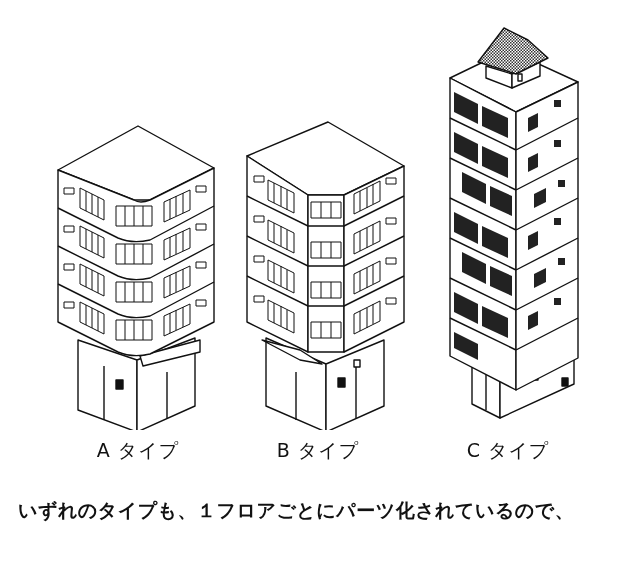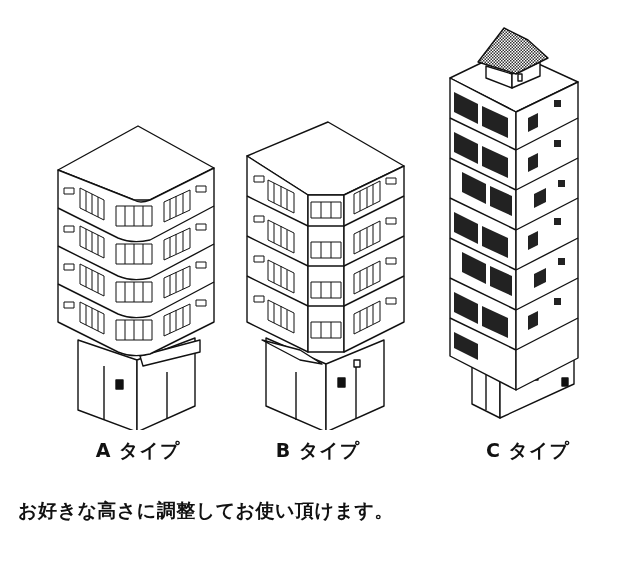--- a/index.html
+++ b/index.html
@@ -1,19 +1,19 @@
 <!DOCTYPE html>
 <html><head>
 <meta charset="utf-8">
 <style>
   html, body { margin:0; padding:0; background:#ffffff; }
   body { width:640px; height:580px; position:relative; overflow:hidden;
          font-family:"DejaVu Sans", sans-serif; color:#111; }
   .art { position:absolute; left:0; top:0; width:640px; height:430px; }
-  .label { position:absolute; top:438px; font-size:19px; font-weight:bold;
+  .label { position:absolute; top:438px; font-size:19px; font-weight:normal;
            letter-spacing:1px; text-align:center; width:140px; }
   .caption { position:absolute; left:18px; top:492px; width:610px;
              font-size:19px; font-weight:bold; line-height:36px; letter-spacing:0.5px; }
   .caption div { white-space:nowrap; }
 </style>
 </head>
 <body>
 
 <svg class="art" viewBox="0 0 640 430" xmlns="http://www.w3.org/2000/svg">
   <defs>
@@ -169,17 +169,17 @@
     <polygon points="486,66 486,78 512,88 512,74" fill="#fff"></polygon>
     <polygon points="512,74 512,88 540,76 540,62" fill="#fff"></polygon>
     <polygon points="478,62 504,28 528,40 548,58 516,74" fill="url(#hatch)"></polygon>
     <rect x="518" y="74" width="4" height="7" fill="#fff"></rect>
   </g>
   </g>
 </svg>
 
 <div class="label" style="left:68px;">A タイプ</div>
 <div class="label" style="left:248px;">B タイプ</div>
-<div class="label" style="left:458px;">C タイプ</div>
+<div class="label" style="left:438px;">C タイプ</div>
 
 <div class="caption">
-  <div>お好きな高さに調整してお使い頂けます。</div>
+  <div>いずれのタイプも、１フロアごとにパーツ化されているので、</div>
 </div>
 
 </body></html>

